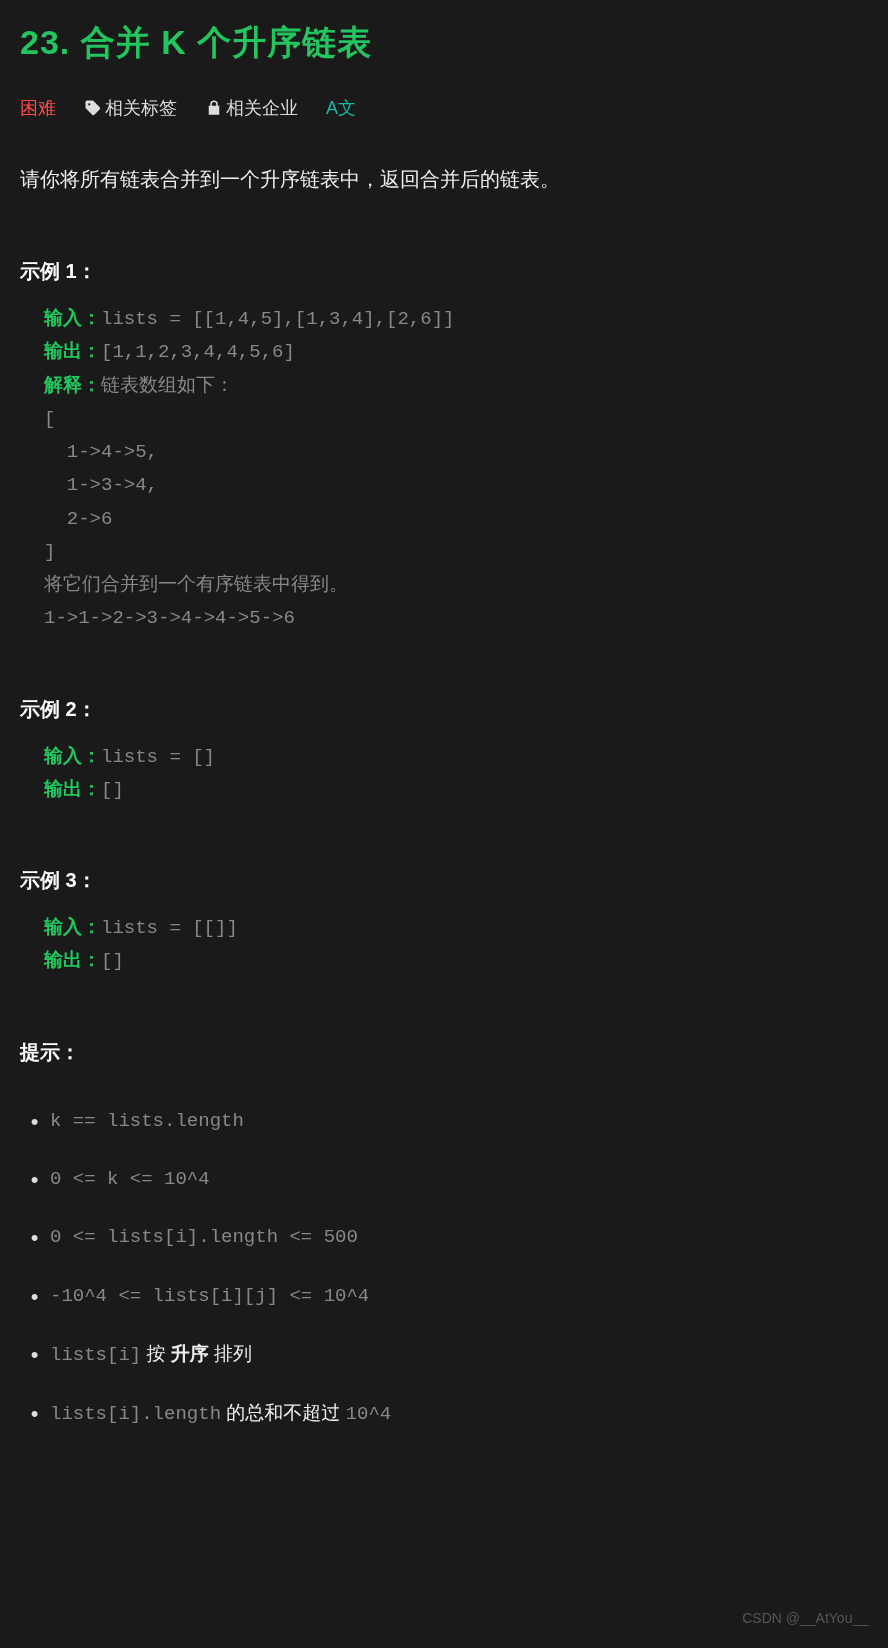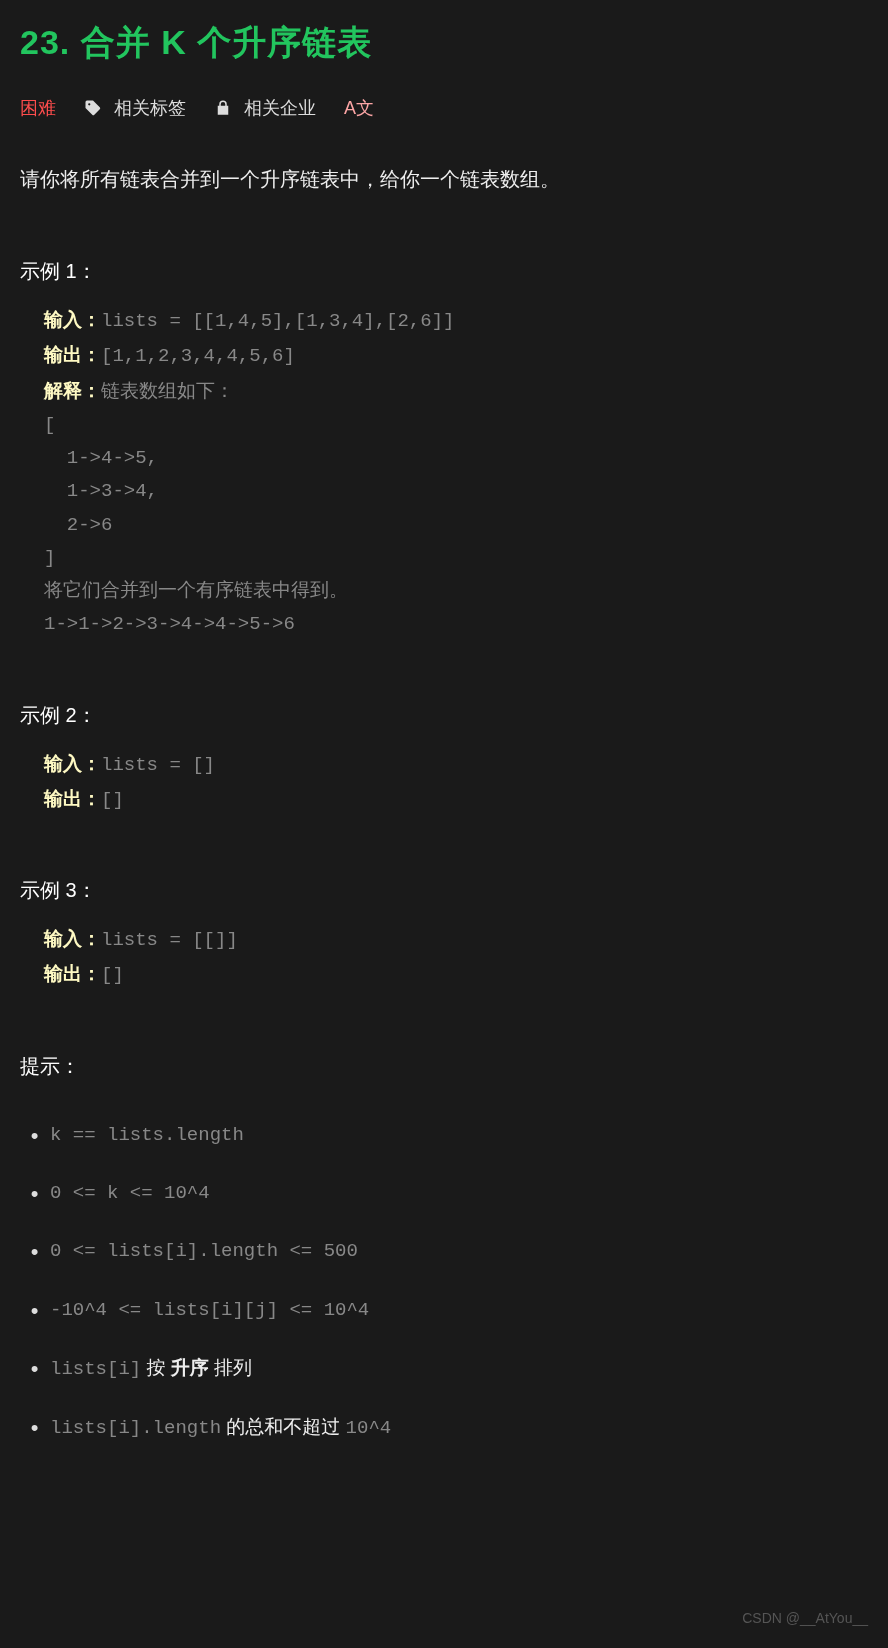--- a/index.html
+++ b/index.html
@@ -20,45 +20,45 @@
     letter-spacing: 1px;
   }
   .meta-row {
     display: flex;
     align-items: center;
     gap: 28px;
     margin-bottom: 40px;
     font-size: 18px;
   }
   .difficulty { color: #ff4d4d; font-weight: 500; font-family: Liberation Mono, monospace; }
-  .meta-item { color: #ddd; display: flex; align-items: center; gap: 12px; }
+  .meta-item { color: #ddd; display: flex; align-items: center; gap: 3px; }
   .icon-svg { width: 18px; height: 18px; fill: #ddd; }
   .desc p {
     font-size: 20px;
     color: #eee;
     line-height: 1.9;
     margin-bottom: 24px;
   }
   .section-label {
     font-size: 20px;
-    font-weight: 400;
+    font-weight: 700;
     color: #fff;
     margin-top: 60px;
     margin-bottom: 18px;
   }
   .example-block {
     padding-left: 24px;
     font-family: "SF Mono", Consolas, "Courier New", monospace;
     font-size: 19px;
     line-height: 1.75;
     color: #888;
     margin-bottom: 26px;
     white-space: pre;
   }
-  .example-block .k { color: #fef9c3; font-weight: 700; font-family: Liberation Serif, serif; }
+  .example-block .k { color: #22c55e; font-weight: 700; font-family: Liberation Mono, monospace; }
   .hints { margin-top: 40px; }
   .hints ul { list-style: none; padding-left: 4px; }
   .hints li {
     position: relative;
     padding-left: 26px;
     font-family: "SF Mono", Consolas, "Courier New", monospace;
     font-size: 19px;
     color: #888;
     line-height: 1.6;
     margin-bottom: 28px;
@@ -71,21 +71,21 @@
     font-size: 22px;
   }
   .hints li .t { color: #eee; font-family: -apple-system, "PingFang SC", sans-serif; }
   .watermark {
     position: absolute;
     bottom: 22px;
     right: 20px;
     color: #555;
     font-size: 14px;
   }
-  .lang-icon { font-size: 18px; color:#fca5a5; }
+  .lang-icon { font-size: 18px; color:#14b8a6; }
 </style>
 </head>
 <body>
 
 <h1 class="title">23. 合并 K 个升序链表</h1>
 
 <div class="meta-row">
   <span class="difficulty">困难</span>
   <span class="meta-item">
     <svg class="icon-svg" viewBox="0 0 24 24">
@@ -98,21 +98,21 @@
         <path d="M17 9V7a5 5 0 0 0-10 0v2H5v12h14V9h-2zm-8 0V7a3 3 0 1 1 6 0v2H9z"></path>
       </svg>
     <span>相关企业</span>
   </span>
   <span class="meta-item">
     <span class="lang-icon">A文</span>
   </span>
 </div>
 
 <div class="desc">
-  <p>请你将所有链表合并到一个升序链表中，给你一个链表数组。</p>
+  <p>请你将所有链表合并到一个升序链表中，返回合并后的链表。</p>
 </div>
 
 <div class="section-label">示例 1：</div>
 <div class="example-block"><span class="k">输入：</span><span>lists = [[1,4,5],[1,3,4],[2,6]]</span>
 <span class="k">输出：</span><span>[1,1,2,3,4,4,5,6]</span>
 <span class="k">解释：</span><span>链表数组如下：</span>
 <span>[
   1-&gt;4-&gt;5,
   1-&gt;3-&gt;4,
   2-&gt;6

